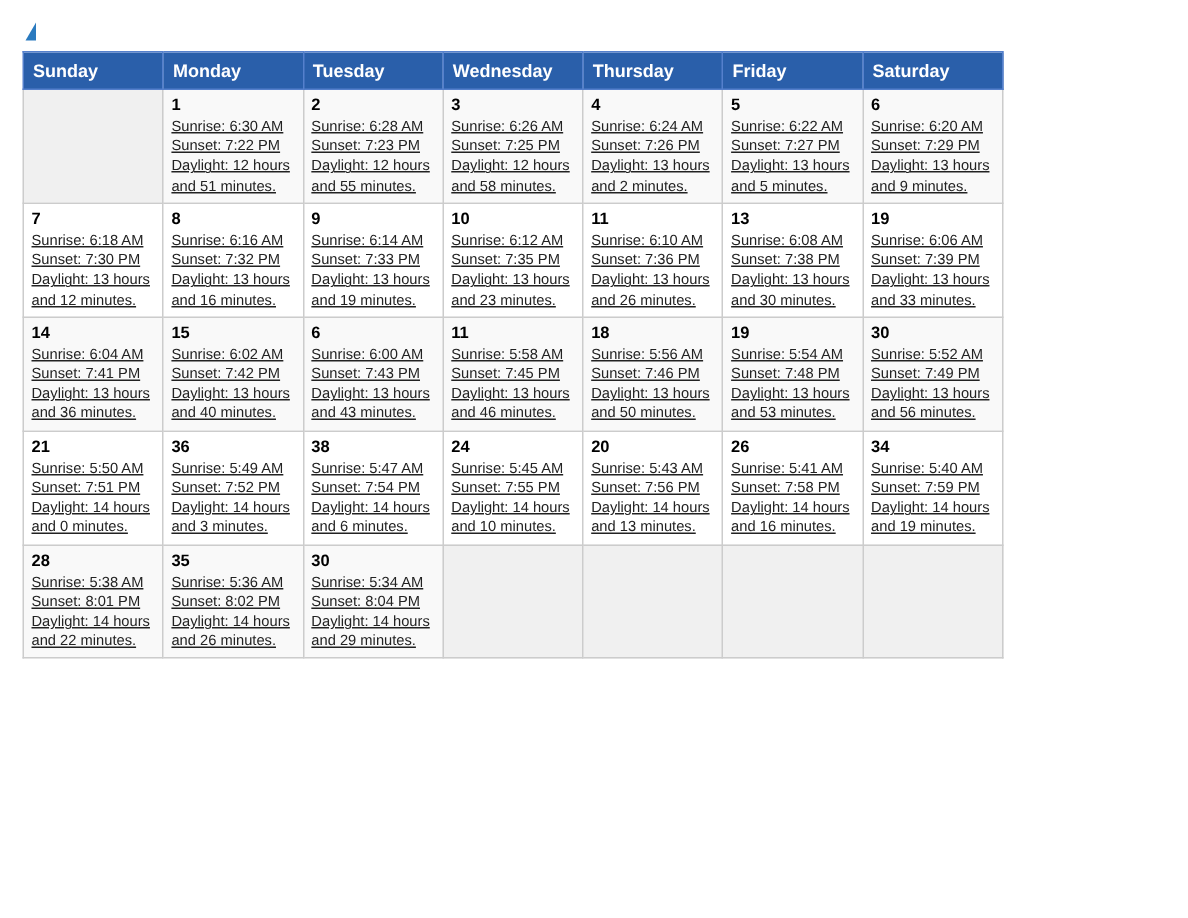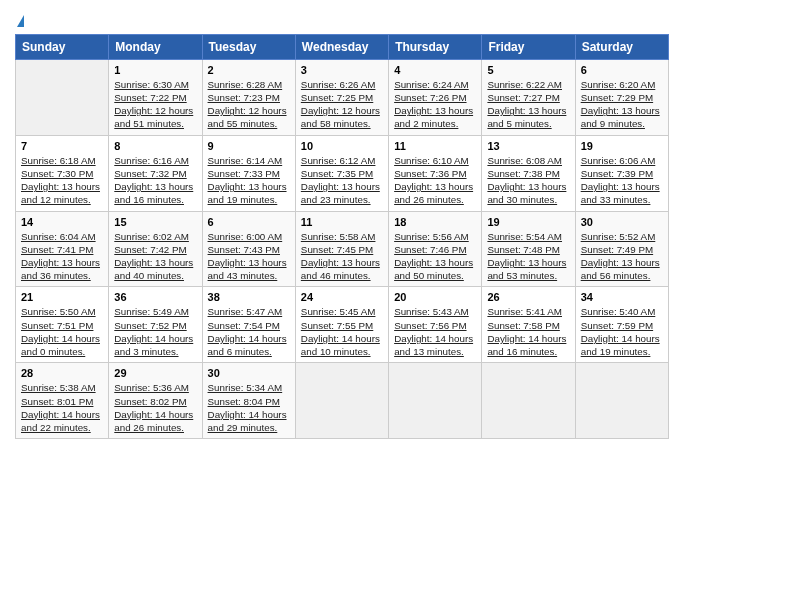--- a/index.html
+++ b/index.html
@@ -241,21 +241,21 @@
             <span class="day-num">34</span>
 <div class="day-info">Sunrise: 5:40 AM<br>Sunset: 7:59 PM<br>Daylight: 14 hours and 19 minutes.</div>
           </td>
         </tr>
         <tr>
           <td>
             <span class="day-num">28</span>
 <div class="day-info">Sunrise: 5:38 AM<br>Sunset: 8:01 PM<br>Daylight: 14 hours and 22 minutes.</div>
           </td>
           <td>
-            <span class="day-num">29</span>
+            <span class="day-num">35</span>
 <div class="day-info">Sunrise: 5:36 AM<br>Sunset: 8:02 PM<br>Daylight: 14 hours and 26 minutes.</div>
           </td>
           <td>
             <span class="day-num">30</span>
 <div class="day-info">Sunrise: 5:34 AM<br>Sunset: 8:04 PM<br>Daylight: 14 hours and 29 minutes.</div>
           </td>
           <td class="empty-cell"></td>
           <td class="empty-cell"></td>
           <td class="empty-cell"></td>
           <td class="empty-cell"></td>

